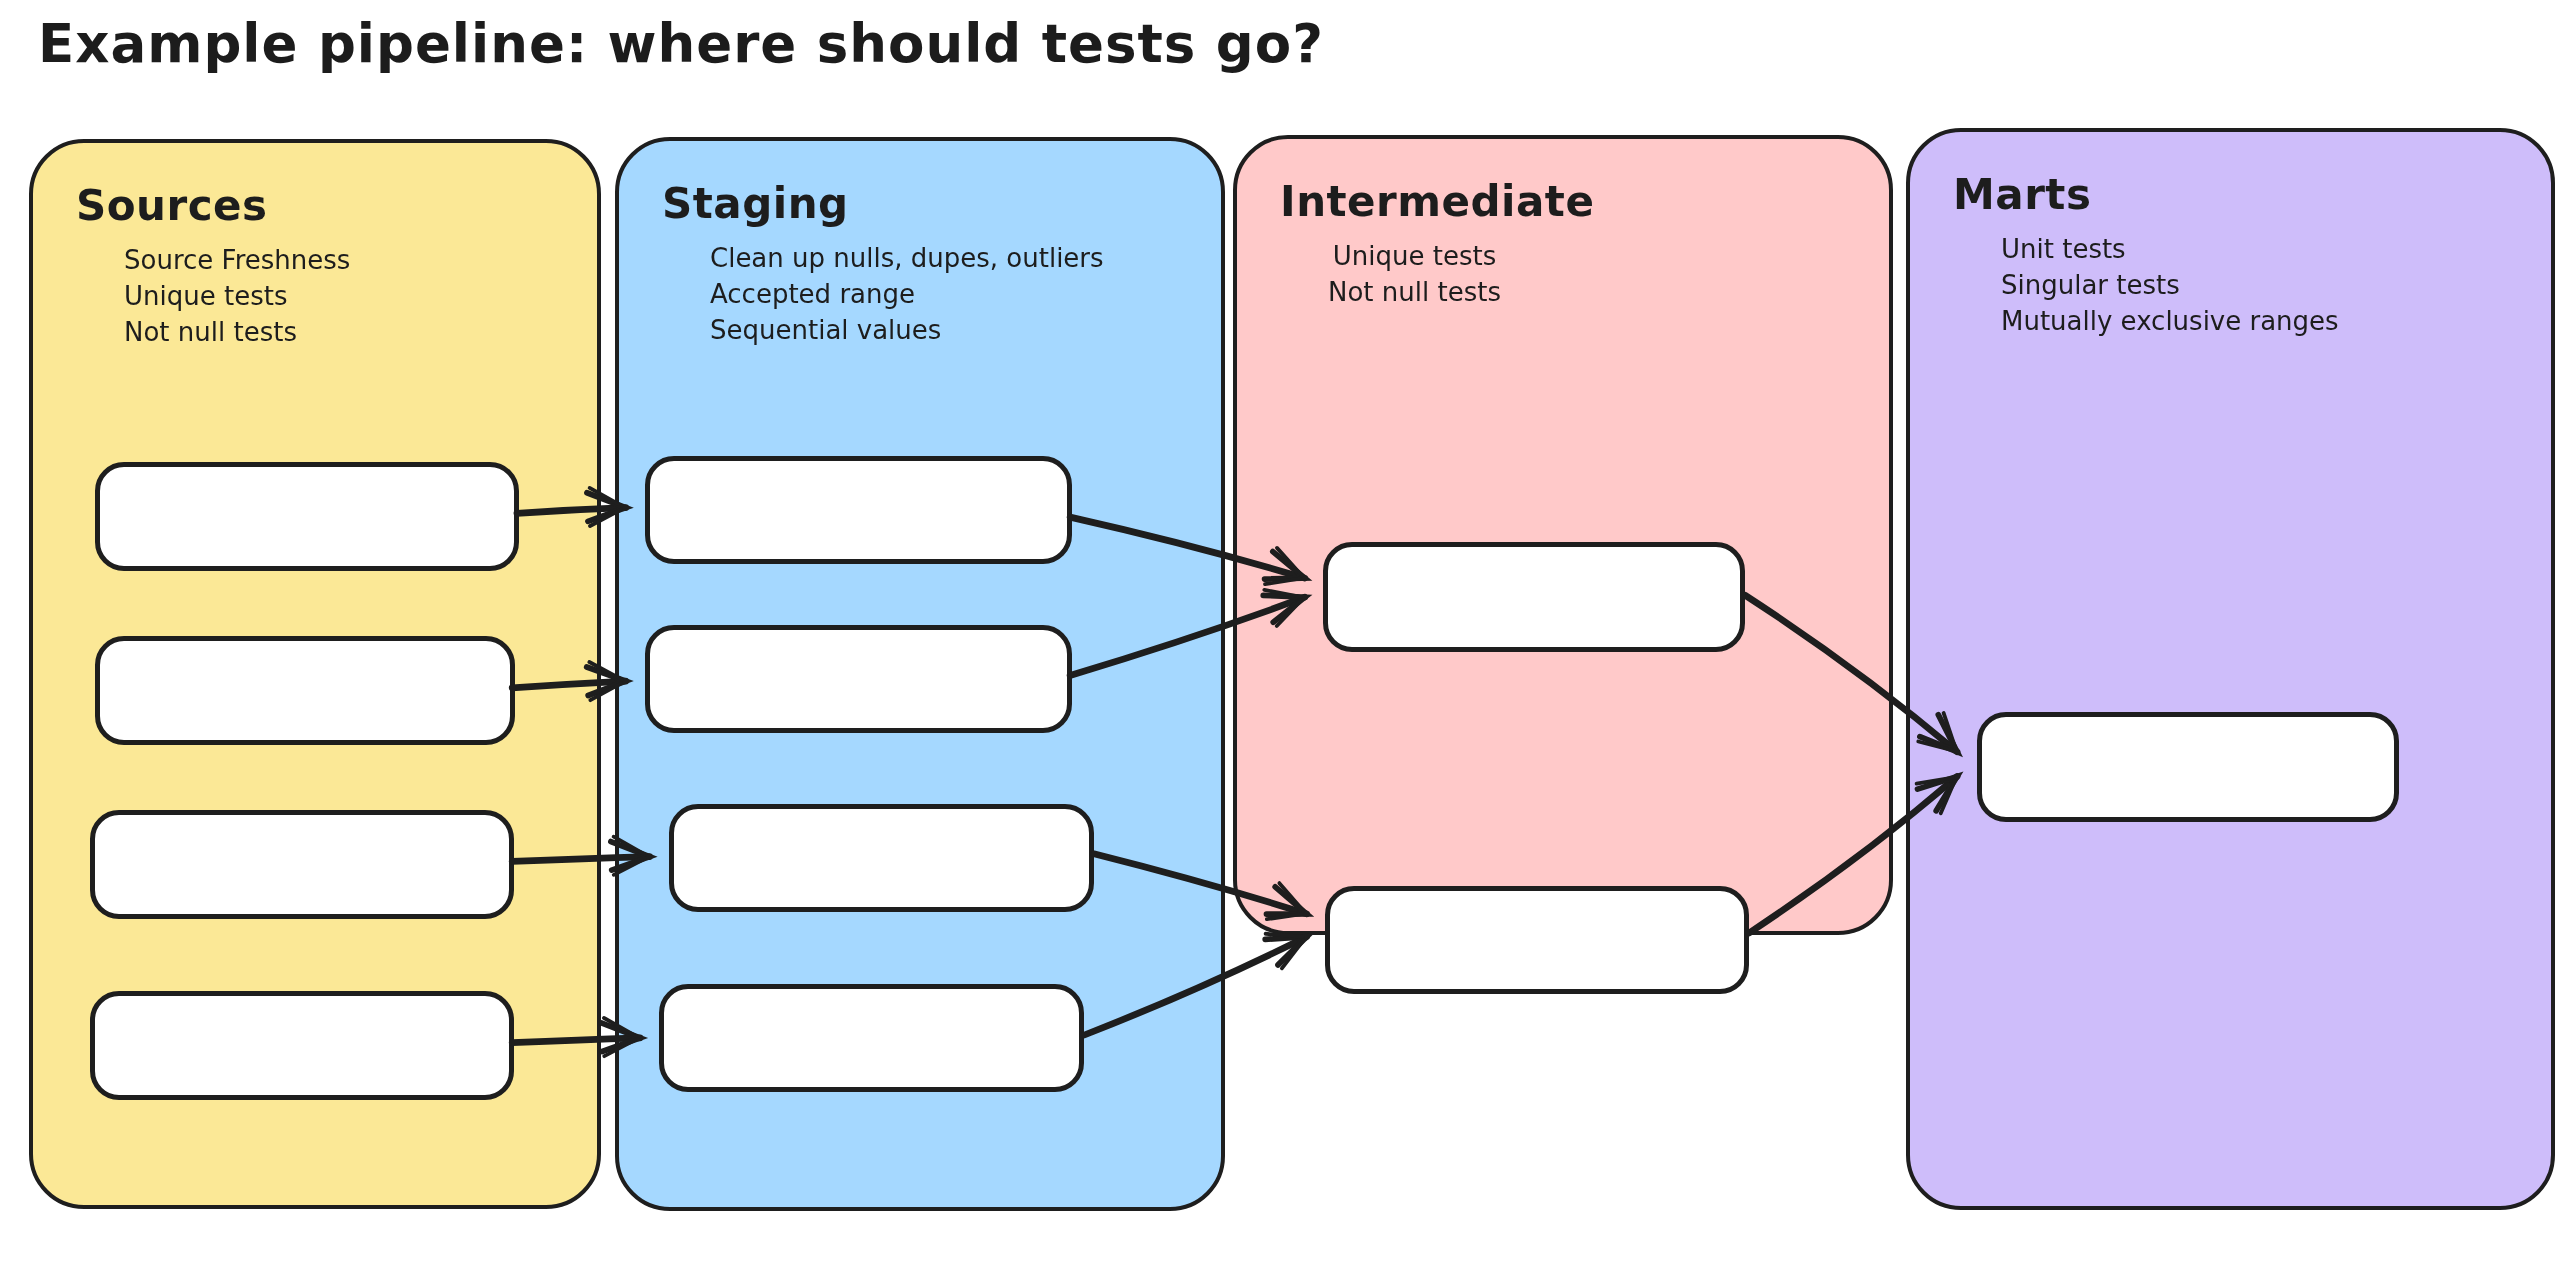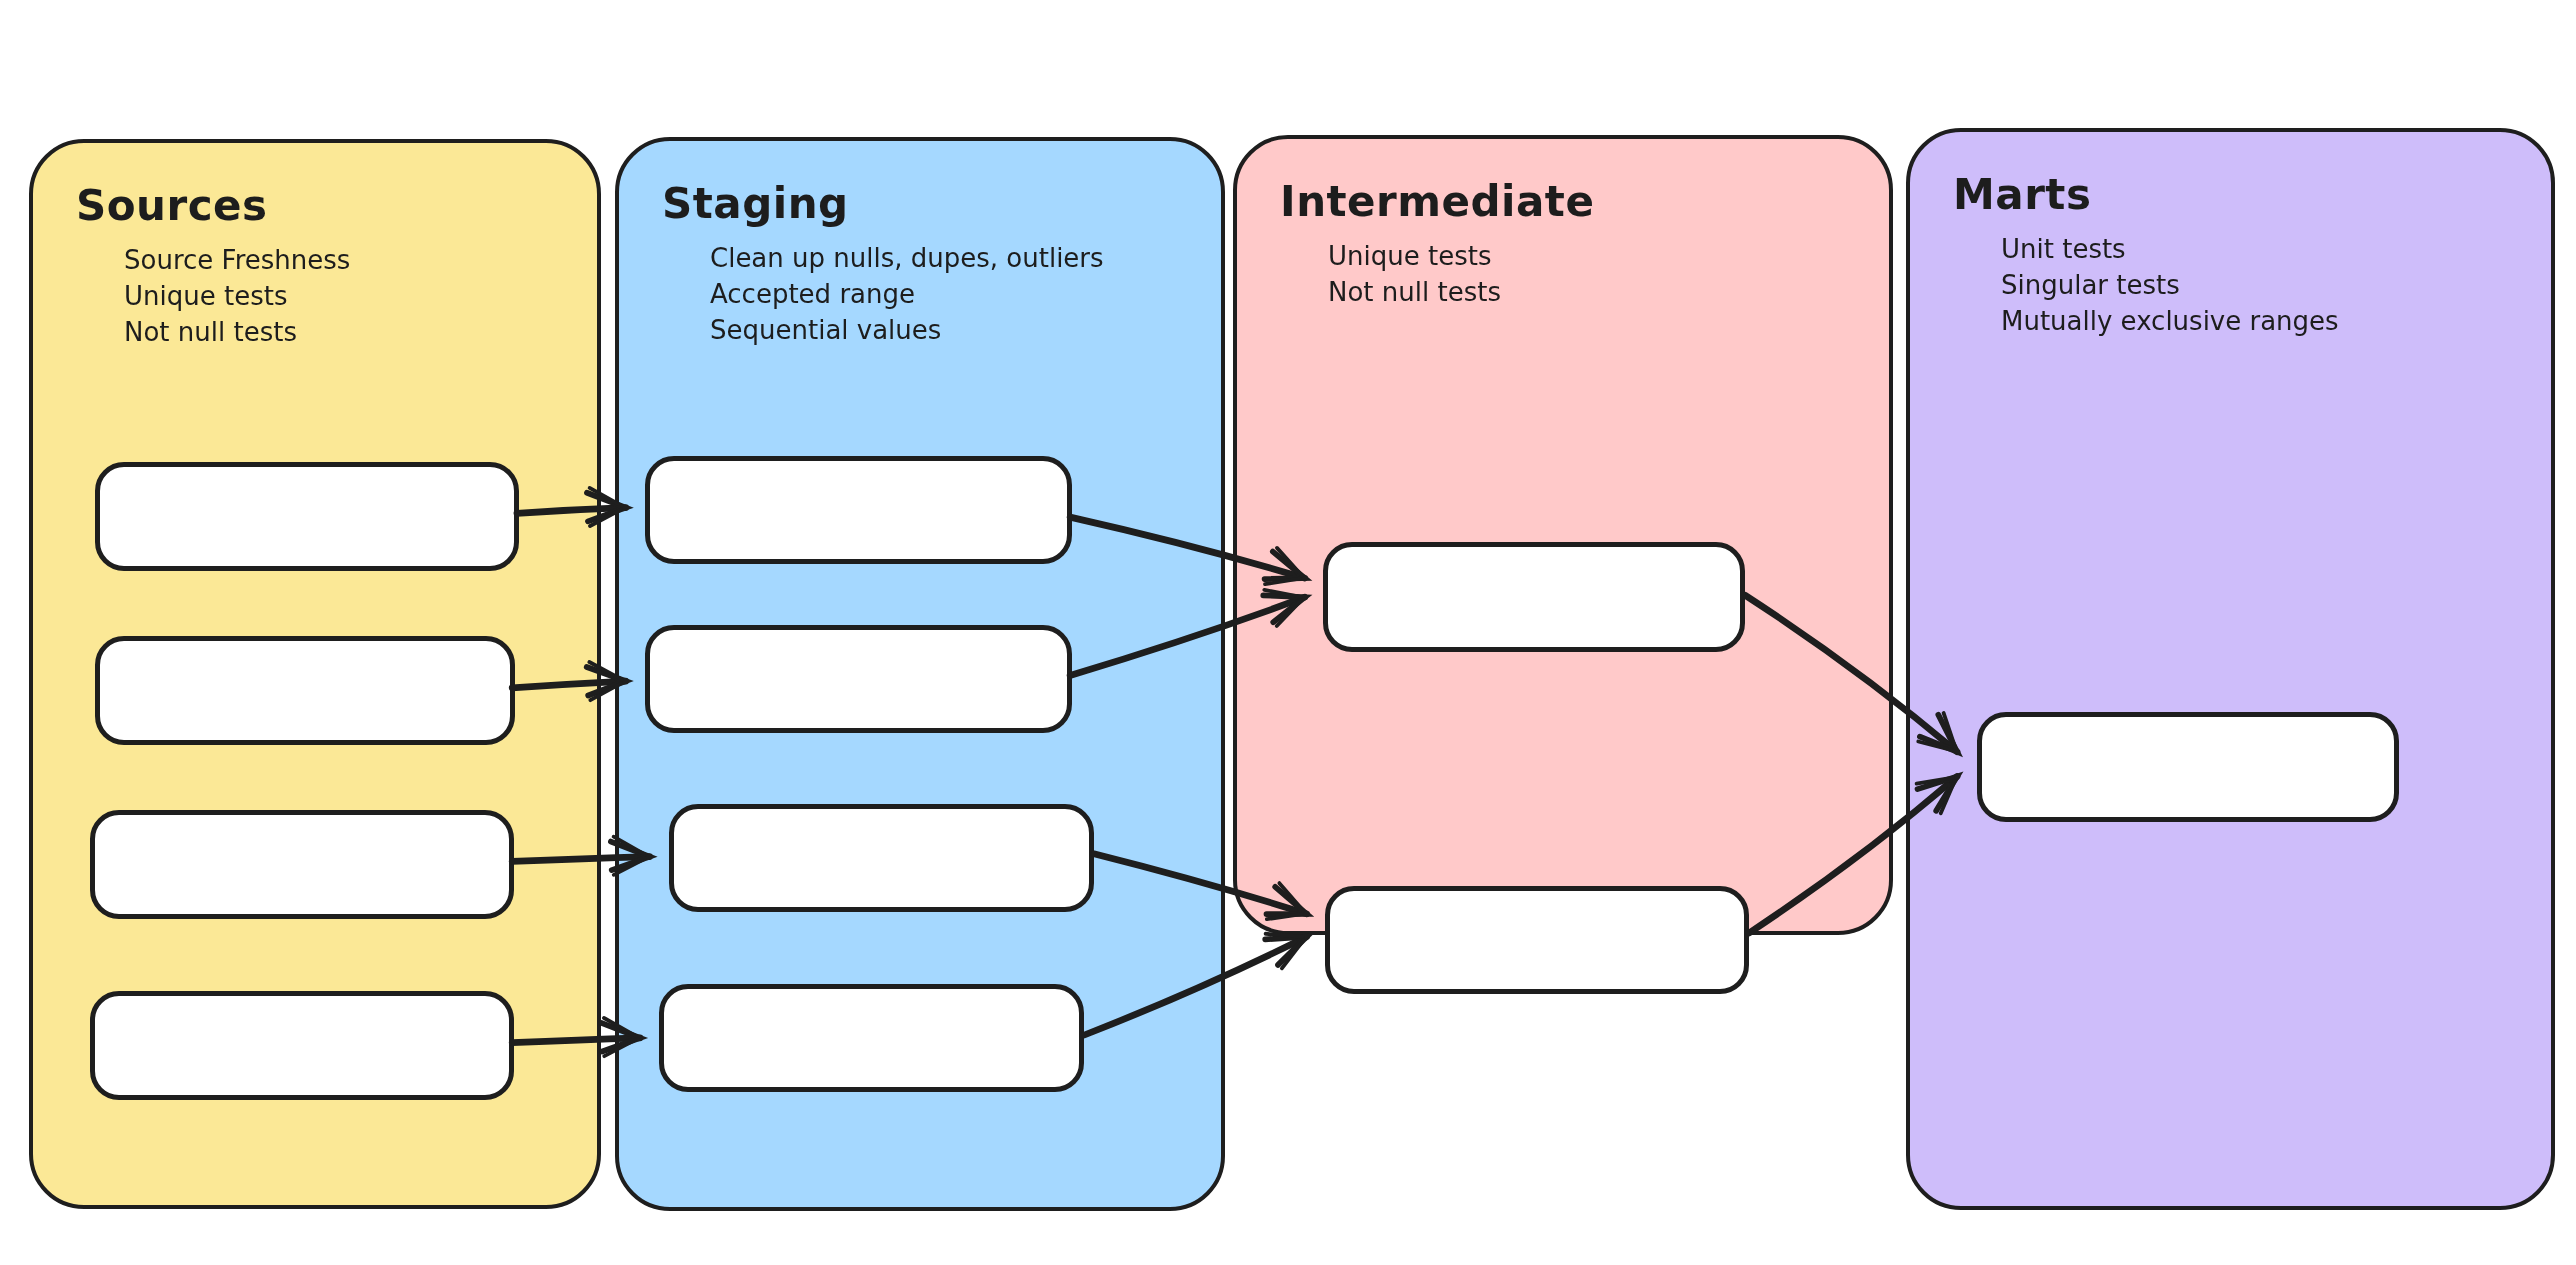--- a/index.html
+++ b/index.html
@@ -27,21 +27,21 @@
     white-space: nowrap;
   }
   .panel {
     position: absolute;
     border: 4.8px solid #1e1e1e;
     border-radius: 55px;
     box-sizing: border-box;
   }
   .panel-sources      { left: 29px;   top: 139px; width: 572px; height: 1070px; background: #FBE896; }
   .panel-staging      { left: 615px;  top: 137px; width: 610px; height: 1074px; background: #A5D8FF; padding-left: 43px; }
-  .panel-intermediate { left: 1233px; top: 135px; width: 660px; height: 800px; background: #FFC9C9; }
+  .panel-intermediate { left: 1233px; top: 135px; width: 660px; height: 800px; background: #FFC9C9; text-align: center; }
   .panel-marts        { left: 1906px; top: 128px; width: 649px; height: 1082px; background: #CEBDFA; }
 
   .panel-title {
     position: absolute;
     left: 43px;
     top: 38px;
     font-size: 42px;
     font-weight: 700;
     letter-spacing: 0.5px;
     color: #1d1d1d;
@@ -88,20 +88,21 @@
     left: 0;
     top: 0;
     pointer-events: none;
   }
 </style>
 </head>
 <body>
 
 <div class="canvas">
 
+  <div class="diagram-title">Example pipeline: where should tests go?</div>
 
   <section class="panel panel-sources">
     <h2 class="panel-title">Sources</h2>
     <div class="panel-notes">
       <span class="note">Source Freshness</span>
       <span class="note">Unique tests</span>
       <span class="note">Not null tests</span>
     </div>
     <div class="node node-s1"></div>
     <div class="node node-s2"></div>

